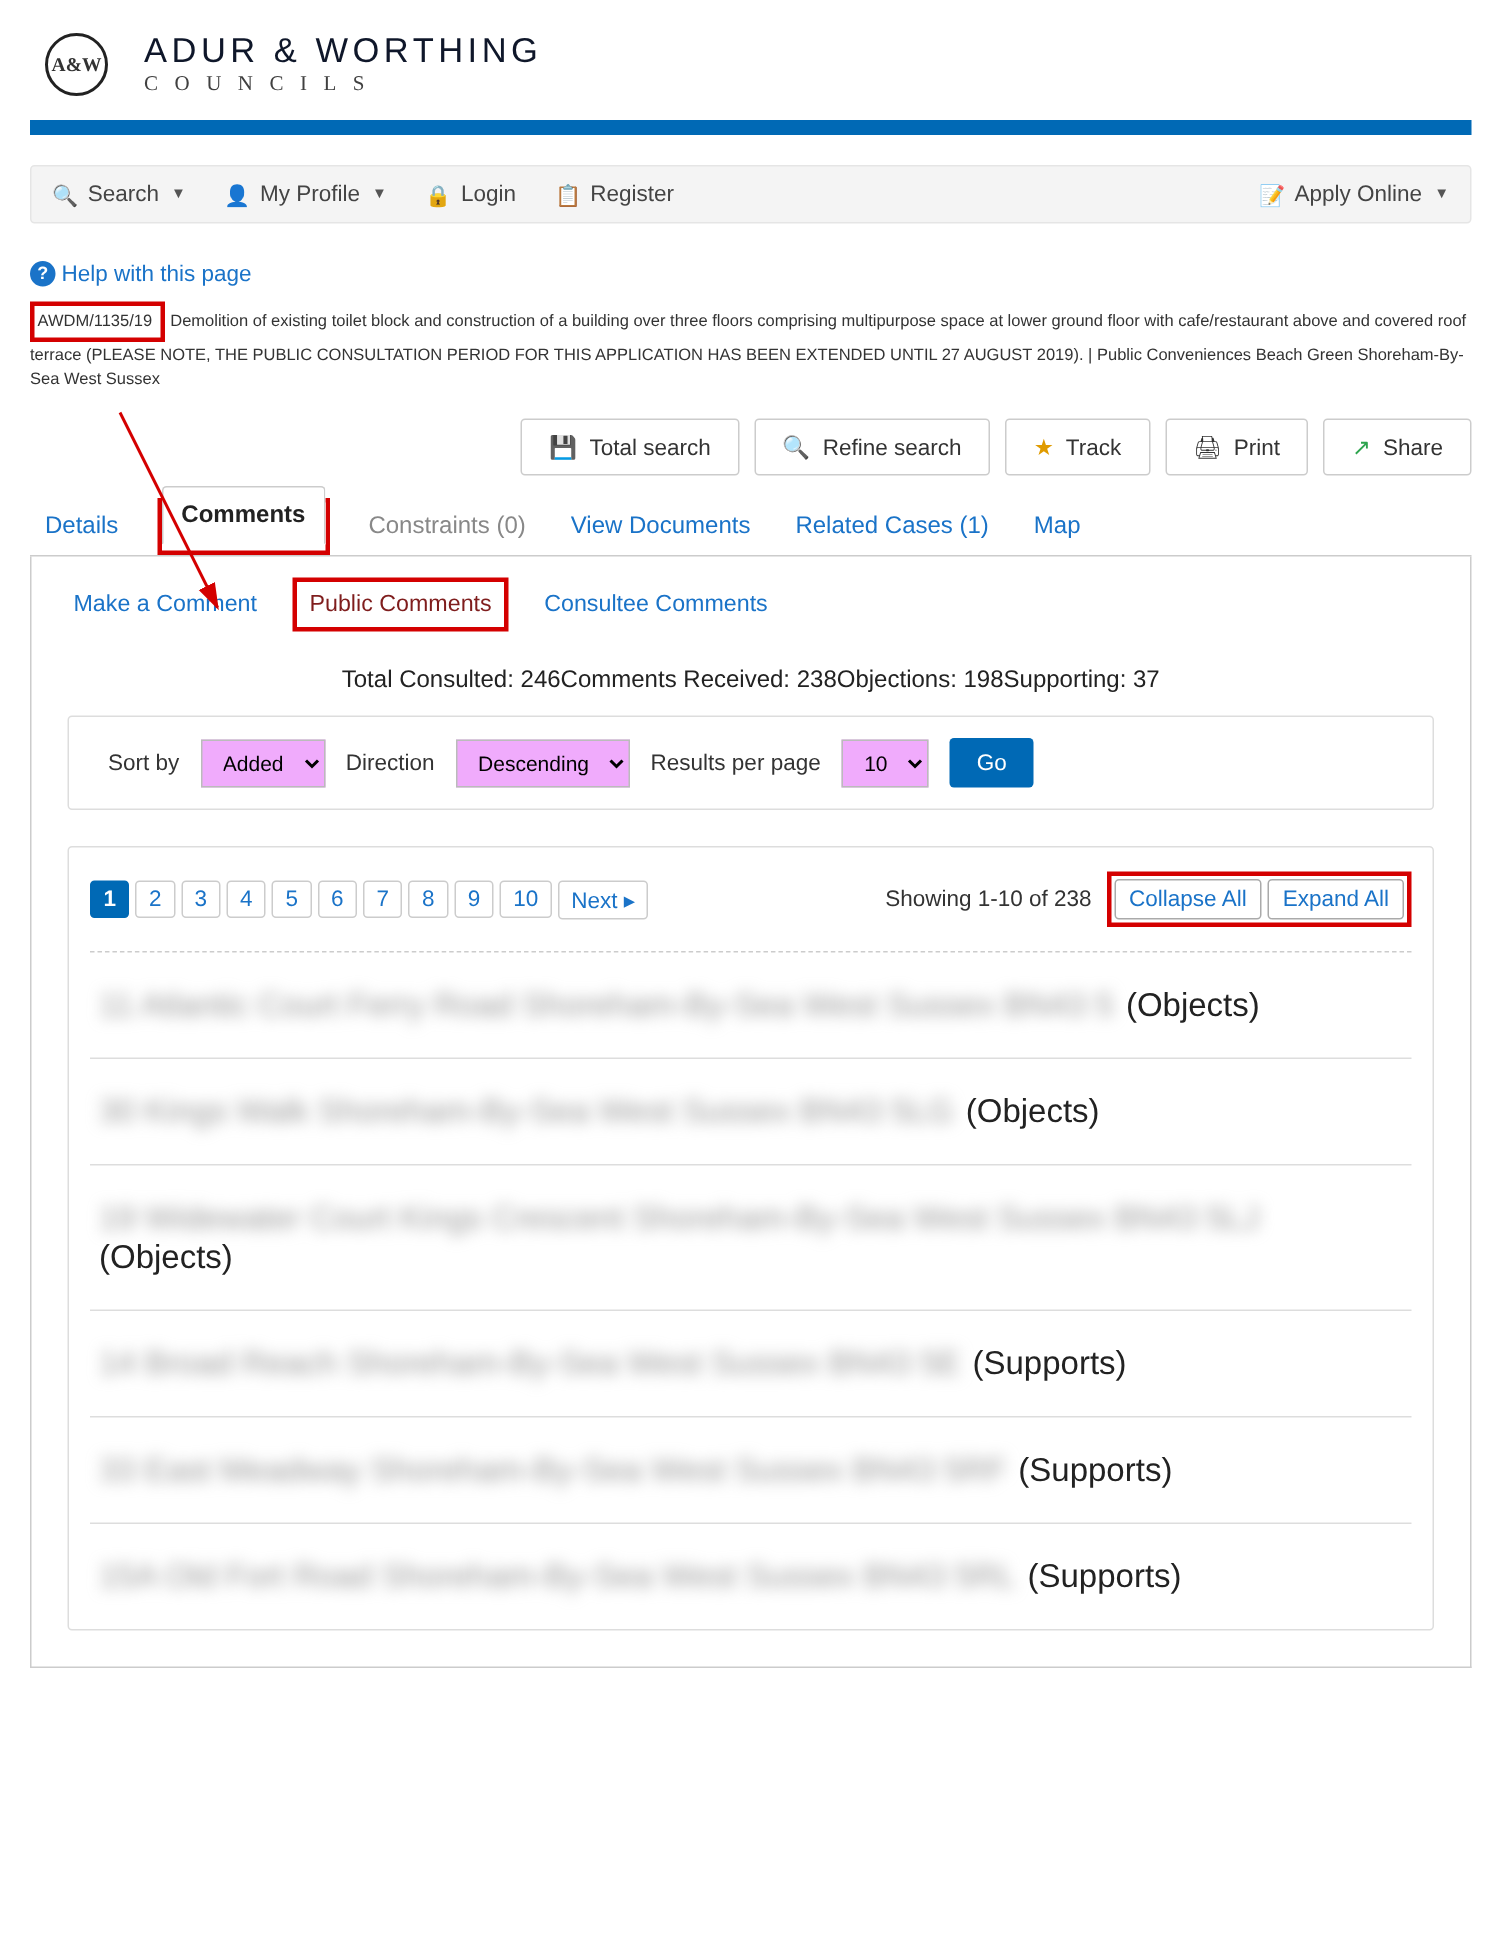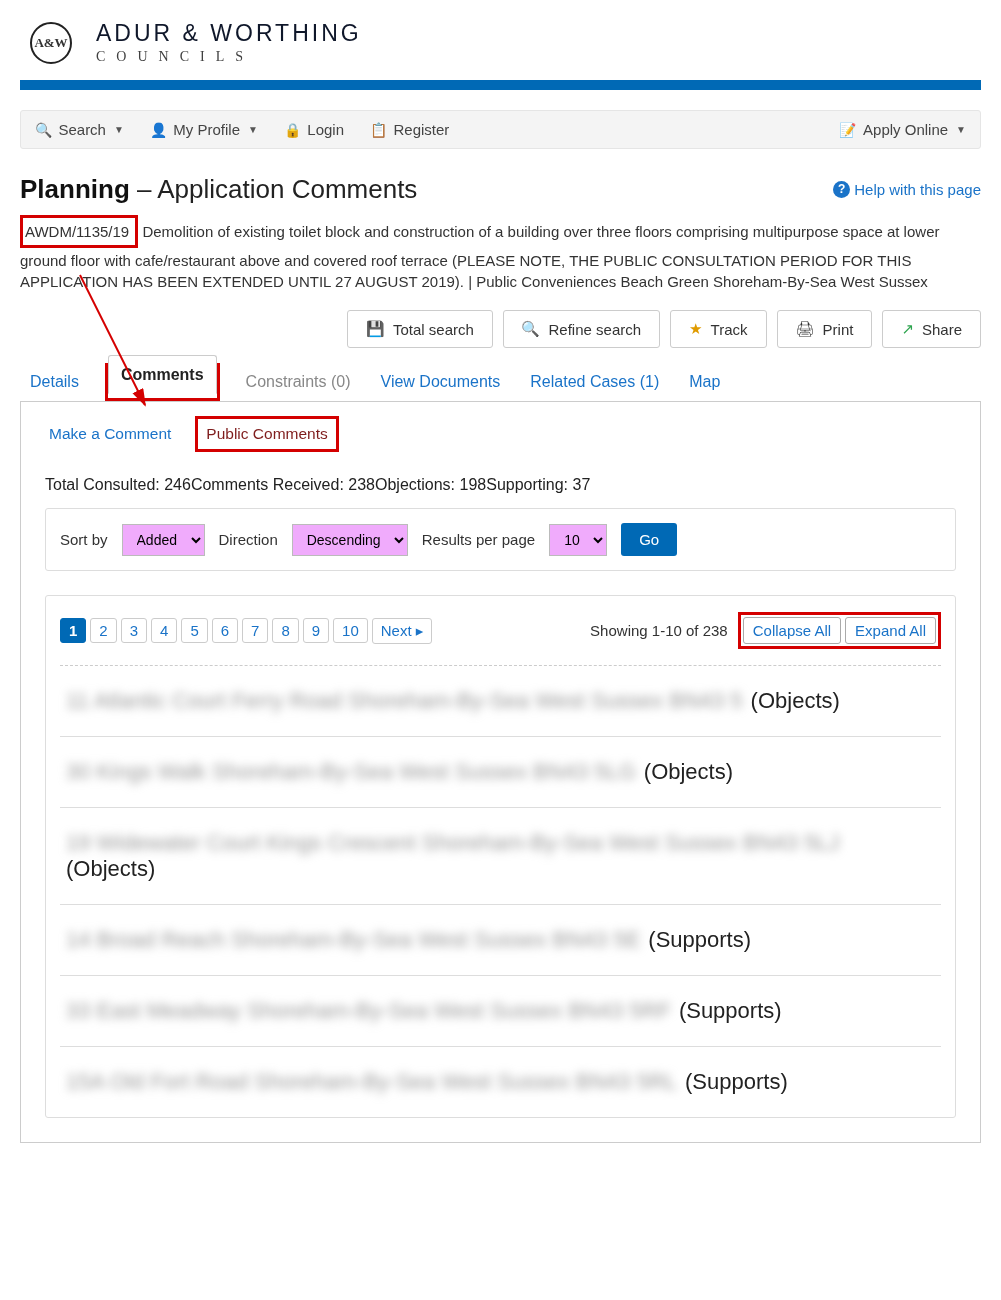--- a/index.html
+++ b/index.html
@@ -73,21 +73,21 @@
     .help-link {
       color: #1a73c8;
       font-size: 15px;
       cursor: pointer;
       display:inline-flex;
       align-items:center;
       gap:4px;
     }
     .title-row { display:flex; justify-content:space-between; align-items:center; margin:25px 20px 10px 20px;}
     .title-row h1 { margin:0; font-size:26px; font-weight:400;}
-    .ref-block { margin: 0 20px; font-size:15px; color:#333; line-height:1.4;}
+    .ref-block { margin: 0 20px; font-size:11px; color:#333; line-height:1.4;}
     .red-box {
       border: 3px solid #d40000;
       display:inline-block;
       padding: 3px 6px 3px 2px;
       margin-bottom:2px;
     }
     .action-row {
       display:flex;
       justify-content:flex-end;
       gap:10px;
@@ -136,25 +136,25 @@
       border-top:none;
       padding:14px 24px 24px 24px;
     }
     .sub-tabs { display:flex; gap:20px; align-items:center; margin-bottom:24px;}
     .sub-tab { color:#1a73c8; cursor:pointer; padding:8px 4px; font-size:15.5px;}
     .sub-tab.active {
       color:#7f1d1d;
       font-weight:400;
     }
     .red-box-subtab { border:3px solid #d40000; padding:6px 8px;}
-    .counts-row { display:flex; color:#222; font-size:16px; margin: 10px 0 14px 0; }
+    .counts-row { display:flex; color:#222; font-size:16px; margin: 10px 0 14px 0; justify-content: center; }
     .sort-row {
       border:1px solid #ddd;
       border-radius:3px;
-      padding:14px 14px;
+      padding:14px 26px;
       display:flex;
       align-items:center;
       gap:14px;
       font-size:15px;
       color:#333;
     }
     .sort-row select {
       border:1px solid #bbb;
       padding:6px 10px;
       font-size:14px;
@@ -262,23 +262,20 @@
   <div class="toolbar-right">
     <span class="tb-item">
       <span class="icon" style="color:#6a3db5;">📝</span>
       <span>Apply Online</span>
       <span class="caret">▼</span>
     </span>
   </div>
 </div>
 
 <div class="title-row">
-  <h1 class="page-title" style="margin:0;">
-    <span class="bold">Planning</span><span> – Application Comments</span>
-  </h1>
   <span class="help-link">
     <span style="display:inline-block;width:17px;height:17px;border-radius:50%;background:#1a73c8;color:#fff;text-align:center;line-height:17px;font-size:12px;font-weight:bold;">?</span>
     <span>Help with this page</span>
   </span>
 </div>
 
 <div class="ref-block">
   <span style="position:relative;">
     <span class="red-box">
       <span>AWDM/1135/19</span>
@@ -330,20 +327,21 @@
   <span class="main-tab">Map</span>
 </div>
 
 <div class="panel">
 
   <div class="sub-tabs">
     <span class="sub-tab">Make a Comment</span>
     <span class="red-box-subtab">
       <span class="sub-tab active" style="padding:0;">Public Comments</span>
     </span>
+    <span class="sub-tab">Consultee Comments</span>
   </div>
 
   <div class="counts-row">
     <span><span>Total Consulted:</span> <span>246</span></span>
     <span><span>Comments Received:</span> <span>238</span></span>
     <span><span>Objections:</span> <span>198</span></span>
     <span><span>Supporting:</span> <span>37</span></span>
   </div>
 
   <div class="sort-row">

